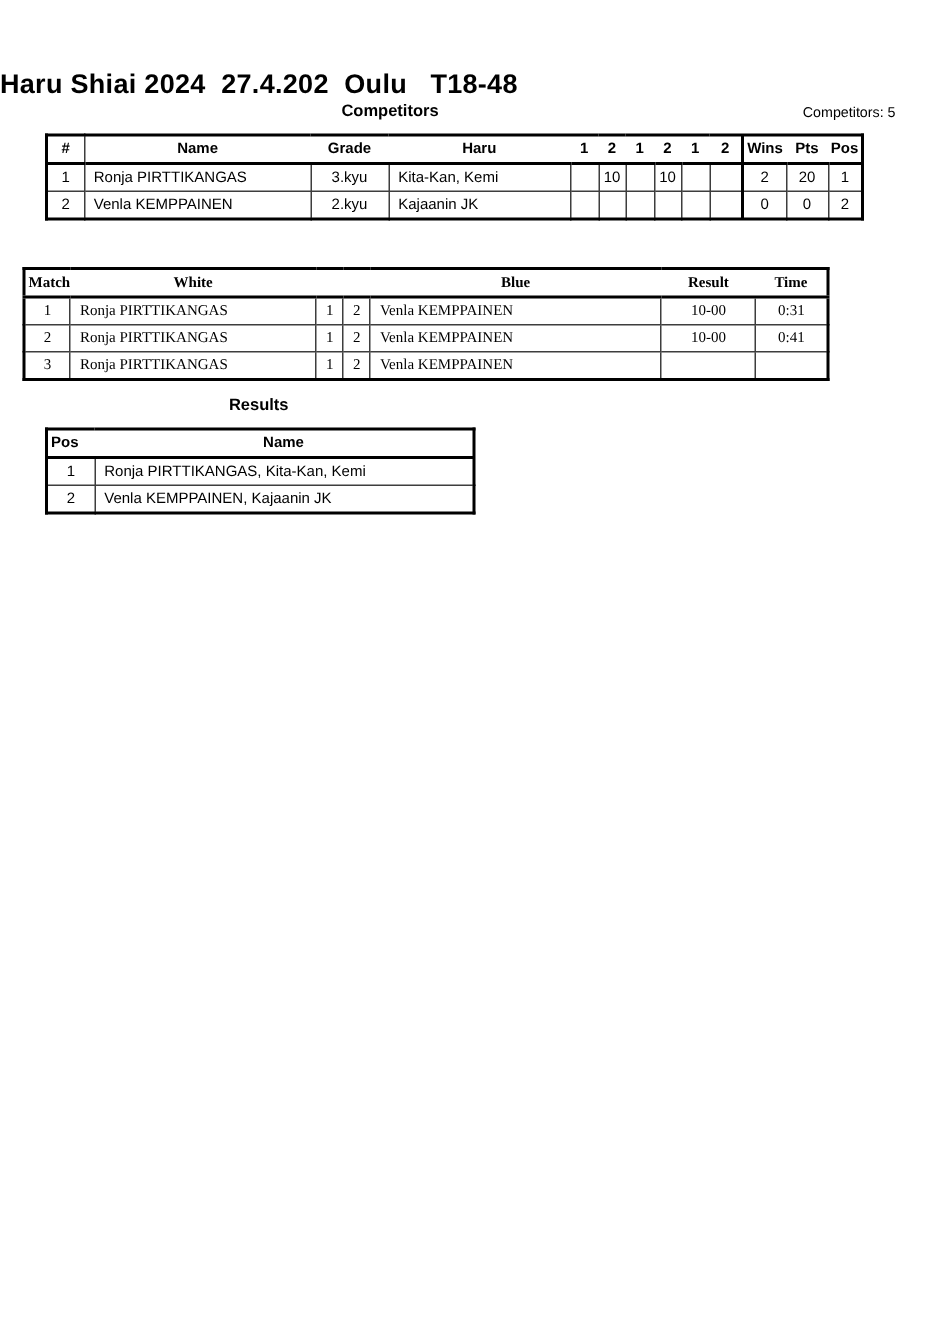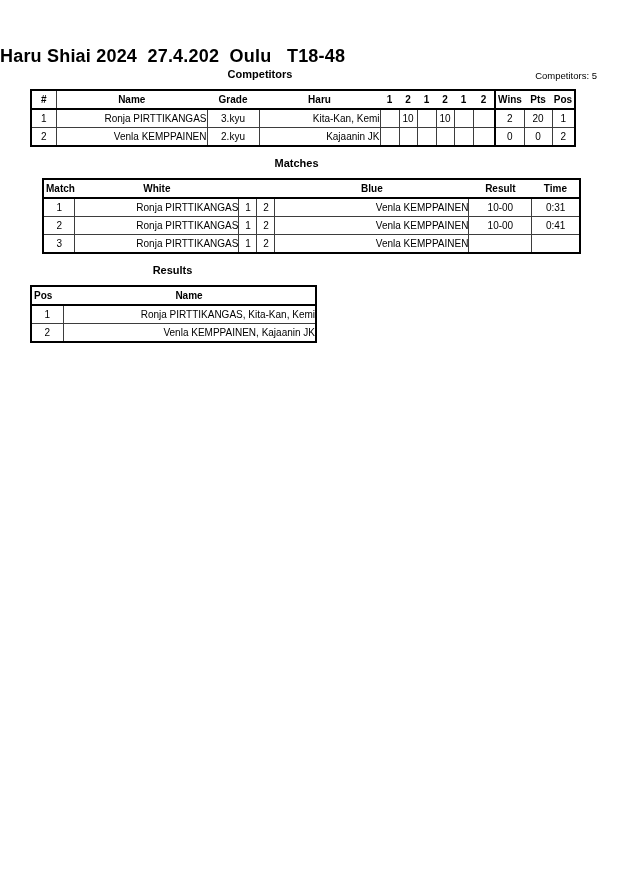--- a/index.html
+++ b/index.html
@@ -26,38 +26,38 @@
   #competitors-count   { position: absolute; top: 70px; right: 33px; font-size: 9.5px; }
 
   table.tbl {
     position: absolute;
     border-collapse: collapse;
     table-layout: fixed;
     background: #fff;
     border: 2px solid #000;
   }
   #competitors-table { top: 89px;  left: 30px; }
-  #matches-table     { top: 178px; left: 42px; }
+  #matches-table     { top: 178px; left: 15px; font-family: Liberation Serif, serif; }
   #results-table     { top: 285px; left: 30px; }
 
   .tbl th, .tbl td {
     font-size: 10px;
     height: 17px;
     line-height: 17px;
     padding: 0;
     overflow: hidden;
     white-space: nowrap;
     vertical-align: middle;
   }
   .tbl td { border: 1px solid #3d3d3d; }
   .tbl th { font-weight: bold; border: none; border-bottom: 2px solid #000; }
   th.rb { border-right: 1px solid #3d3d3d; }
   .thick-left { border-left: 2px solid #000 !important; }
   .c { text-align: center; }
-  .l { text-align: right; padding-left: 6px !important; }
+  .l { text-align: left; padding-left: 6px !important; }
   .hl { text-align: left; padding-left: 2px !important; }
 </style>
 </head>
 <body>
 
 <div class="page">
 
   <div class="title">Haru Shiai 2024  27.4.202  Oulu   T18-48</div>
 
   <div class="sec-heading" id="competitors-heading">Competitors</div>
@@ -121,21 +121,20 @@
       <td class="c"></td>
       <td class="c"></td>
       <td class="c"></td>
       <td class="c thick-left">0</td>
       <td class="c">0</td>
       <td class="c">2</td>
     </tr>
   </tbody>
     </table>
 
-  <div class="sec-heading" id="matches-heading">Matches</div>
 
   <table class="tbl" id="matches-table">
     <colgroup>
       <col style="width:28px">
         <col style="width:164px">
         <col style="width:18px">
         <col style="width:18px">
       <col style="width:194px">
         <col style="width:63px">
         <col style="width:48px">

